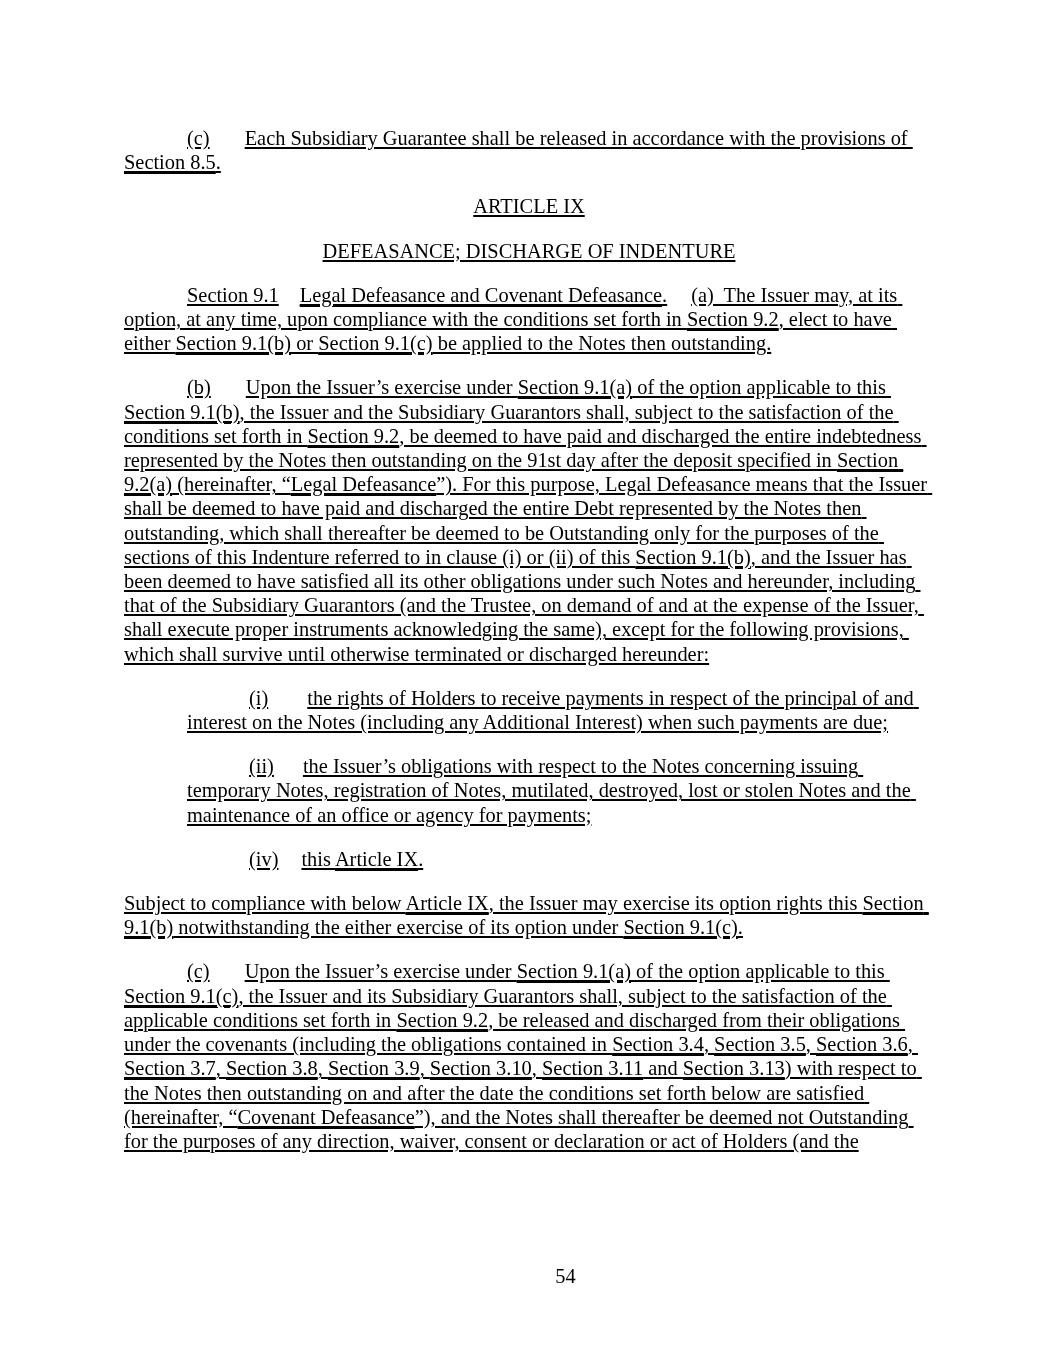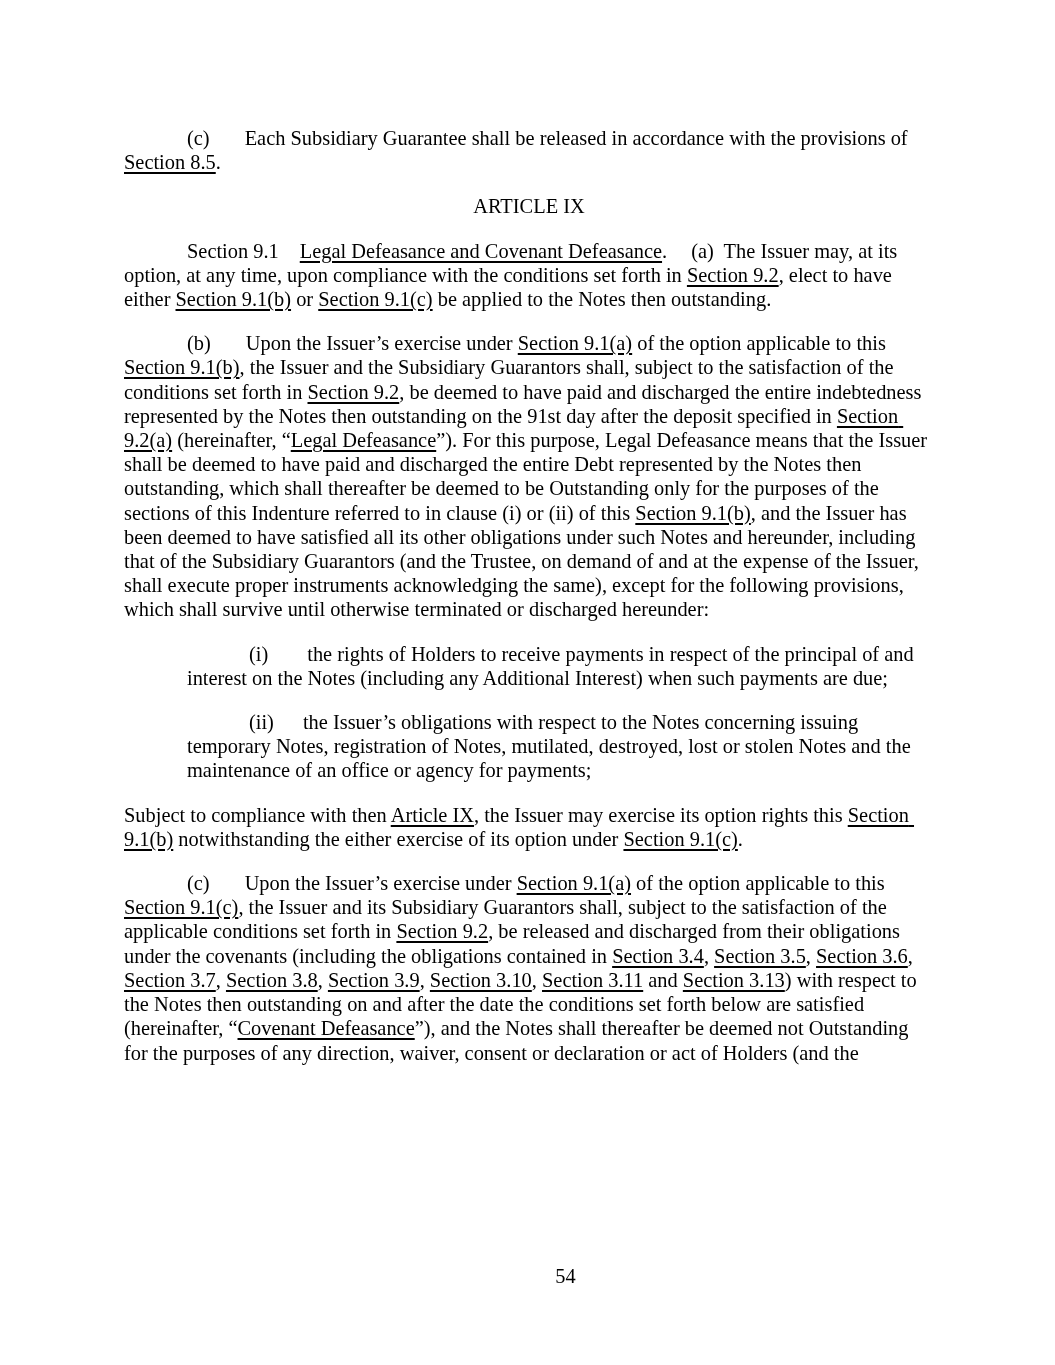--- a/index.html
+++ b/index.html
@@ -17,20 +17,21 @@
   .content {
     position: absolute;
     left: 124px;
     top: 126px;
     width: 810px;
   }
   .para {
     margin: 0 0 20px 0;
     white-space: pre-wrap;
     text-align: left;
+    text-decoration: underline;
   }
   .indent { text-indent: 63px; }
   .list   { margin-left: 63px; text-indent: 62px; margin-top: 12px; }
   .center { text-align: center; text-indent: 0; }
   .u      { text-decoration: underline; text-underline-offset: 3px; }
   .tab    { display: inline-block; }
   .pagenum {
     position: absolute;
     top: 1264px;
     left: 0;
@@ -44,31 +45,33 @@
 </head>
 <body>
 
 <div class="page">
   <div class="content">
 
     <p class="para indent"><span>(c)</span><span class="tab" style="width: 35px;"></span><span>Each Subsidiary Guarantee shall be released in accordance with the provisions of </span><span class="u">Section 8.5</span><span>.</span></p>
 
     <p class="para center">ARTICLE IX</p>
 
+    <p class="para center">DEFEASANCE; DISCHARGE OF INDENTURE</p>
 
     <p class="para indent"><span>Section 9.1</span><span class="tab" style="width: 21px;"></span><span class="u">Legal Defeasance and Covenant Defeasance</span><span>.</span><span class="tab" style="width: 24px;"></span><span>(a)  The Issuer may, at its option, at any time, upon compliance with the conditions set forth in </span><span class="u">Section 9.2</span><span>, elect to have either </span><span class="u">Section 9.1(b)</span><span> or </span><span class="u">Section 9.1(c)</span><span> be applied to the Notes then outstanding.</span></p>
 
     <p class="para indent"><span>(b)</span><span class="tab" style="width: 35px;"></span><span>Upon the Issuer’s exercise under </span><span class="u">Section 9.1(a)</span><span> of the option applicable to this </span><span class="u">Section 9.1(b)</span><span>, the Issuer and the Subsidiary Guarantors shall, subject to the satisfaction of the conditions set forth in </span><span class="u">Section 9.2</span><span>, be deemed to have paid and discharged the entire indebtedness represented by the Notes then outstanding on the 91st day after the deposit specified in </span><span class="u">Section 9.2(a)</span><span> (hereinafter, “</span><span class="u">Legal Defeasance</span><span>”). For this purpose, Legal Defeasance means that the Issuer shall be deemed to have paid and discharged the entire Debt represented by the Notes then outstanding, which shall thereafter be deemed to be Outstanding only for the purposes of the sections of this Indenture referred to in clause (i) or (ii) of this </span><span class="u">Section 9.1(b)</span><span>, and the Issuer has been deemed to have satisfied all its other obligations under such Notes and hereunder, including that of the Subsidiary Guarantors (and the Trustee, on demand of and at the expense of the Issuer, shall execute proper instruments acknowledging the same), except for the following provisions, which shall survive until otherwise terminated or discharged hereunder:</span></p>
 
     <p class="para list"><span>(i)</span><span class="tab" style="width: 39px;"></span><span>the rights of Holders to receive payments in respect of the principal of and interest on the Notes (including any Additional Interest) when such payments are due;</span></p>
 
     <p class="para list"><span>(ii)</span><span class="tab" style="width: 29px;"></span><span>the Issuer’s obligations with respect to the Notes concerning issuing temporary Notes, registration of Notes, mutilated, destroyed, lost or stolen Notes and the maintenance of an office or agency for payments;</span></p>
 
 
+    <p class="para list"><span>(iv)</span><span class="tab" style="width: 23px;"></span><span>this </span><span class="u">Article IX</span><span>.</span></p>
 
-    <p class="para"><span>Subject to compliance with then </span><span class="u">Article IX</span><span>, the Issuer may exercise its option rights this </span><span class="u">Section 9.1(b)</span><span> notwithstanding the either exercise of its option under </span><span class="u">Section 9.1(c)</span><span>.</span></p>
+    <p class="para"><span>Subject to compliance with below </span><span class="u">Article IX</span><span>, the Issuer may exercise its option rights this </span><span class="u">Section 9.1(b)</span><span> notwithstanding the either exercise of its option under </span><span class="u">Section 9.1(c)</span><span>.</span></p>
 
     <p class="para indent"><span>(c)</span><span class="tab" style="width: 35px;"></span><span>Upon the Issuer’s exercise under </span><span class="u">Section 9.1(a)</span><span> of the option applicable to this </span><span class="u">Section 9.1(c)</span><span>, the Issuer and its Subsidiary Guarantors shall, subject to the satisfaction of the applicable conditions set forth in </span><span class="u">Section 9.2</span><span>, be released and discharged from their obligations under the covenants (including the obligations contained in </span><span class="u">Section 3.4</span><span>, </span><span class="u">Section 3.5</span><span>, </span><span class="u">Section 3.6</span><span>, </span><span class="u">Section 3.7</span><span>, </span><span class="u">Section 3.8</span><span>, </span><span class="u">Section 3.9</span><span>, </span><span class="u">Section 3.10</span><span>, </span><span class="u">Section 3.11</span><span> and </span><span class="u">Section 3.13</span><span>) with respect to the Notes then outstanding on and after the date the conditions set forth below are satisfied (hereinafter, “</span><span class="u">Covenant Defeasance</span><span>”), and the Notes shall thereafter be deemed not Outstanding for the purposes of any direction, waiver, consent or declaration or act of Holders (and the</span></p>
 
   </div>
 
   <div class="pagenum">54</div>
 </div>
 
 </body></html>

